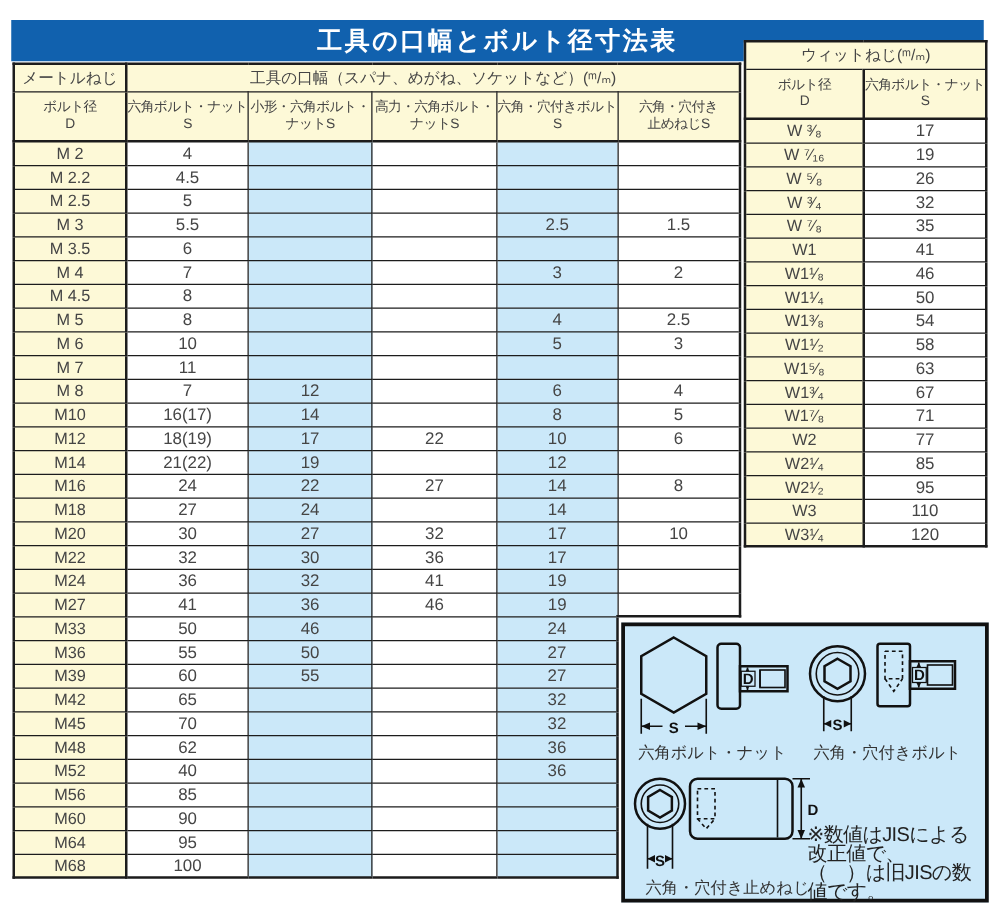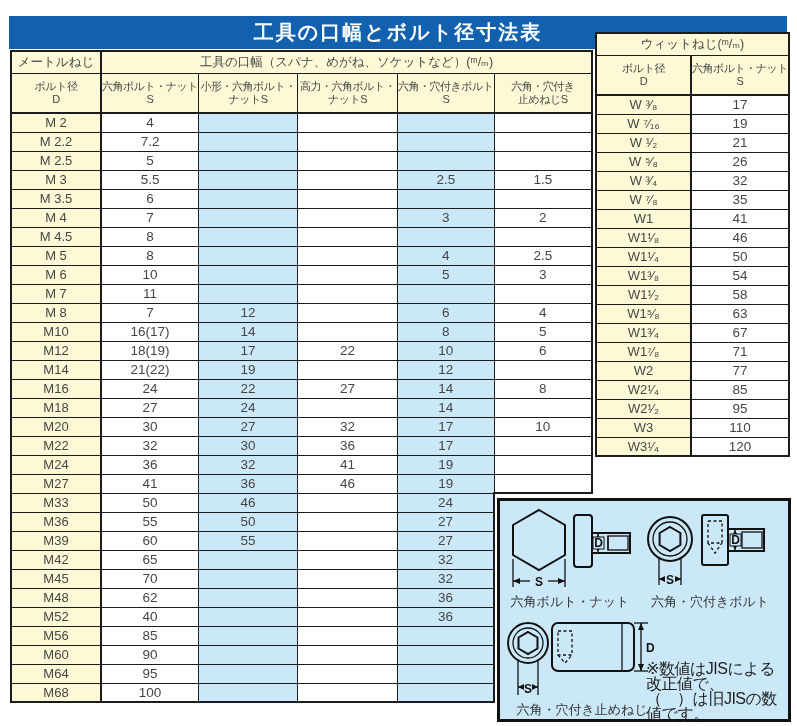--- a/index.html
+++ b/index.html
@@ -71,21 +71,21 @@
       <tr>
         <td class="dcol ylw bl2 br2">M 2</td>
         <td class="">4</td>
         <td class="blu"></td>
         <td class=""></td>
         <td class="blu"></td>
         <td class="br2"></td>
       </tr>
       <tr>
         <td class="dcol ylw bl2 br2">M 2.2</td>
-        <td class="">7.2</td>
+        <td class="">4.5</td>
         <td class="blu"></td>
         <td class=""></td>
         <td class="blu"></td>
         <td class="br2"></td>
       </tr>
       <tr>
         <td class="dcol ylw bl2 br2">M 2.5</td>
         <td class="">5</td>
         <td class="blu"></td>
         <td class=""></td>
@@ -332,24 +332,20 @@
         <th class="hdr ylw bb2 bl2 br2"><div>ボルト径</div><div>D</div></th>
         <th class="hdr ylw bb2 br2"><div>六角ボルト・ナット</div><div>S</div></th>
       </tr>
       <tr>
         <td class="dcol frac ylw bl2 br2">W ³⁄₈</td>
         <td class="br2">17</td>
       </tr>
       <tr>
         <td class="dcol frac ylw bl2 br2">W ⁷⁄₁₆</td>
         <td class="br2">19</td>
-      </tr>
-      <tr>
-        <td class="dcol frac ylw bl2 br2">W ¹⁄₂</td>
-        <td class="br2">21</td>
       </tr>
       <tr>
         <td class="dcol frac ylw bl2 br2">W ⁵⁄₈</td>
         <td class="br2">26</td>
       </tr>
       <tr>
         <td class="dcol frac ylw bl2 br2">W ³⁄₄</td>
         <td class="br2">32</td>
       </tr>
       <tr>

